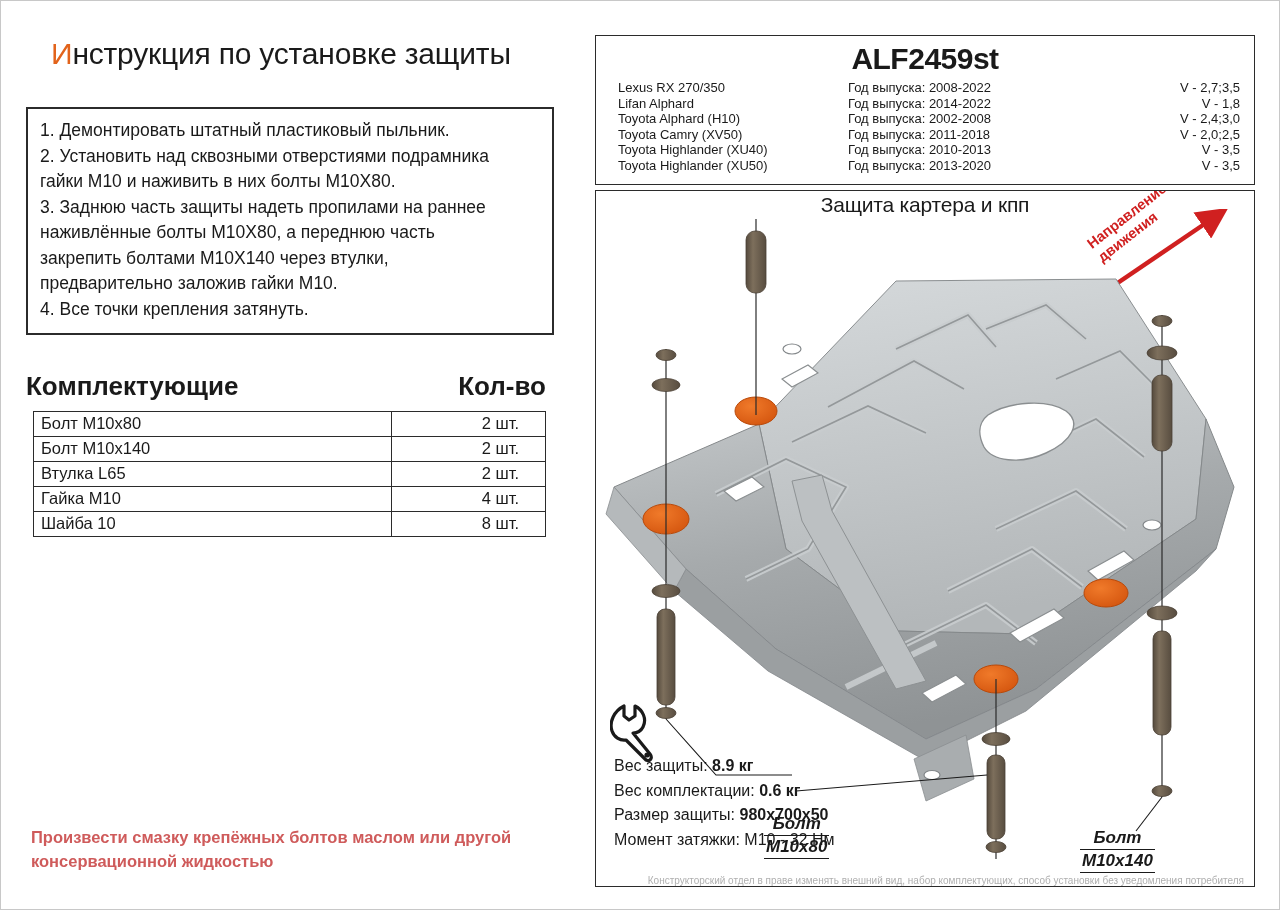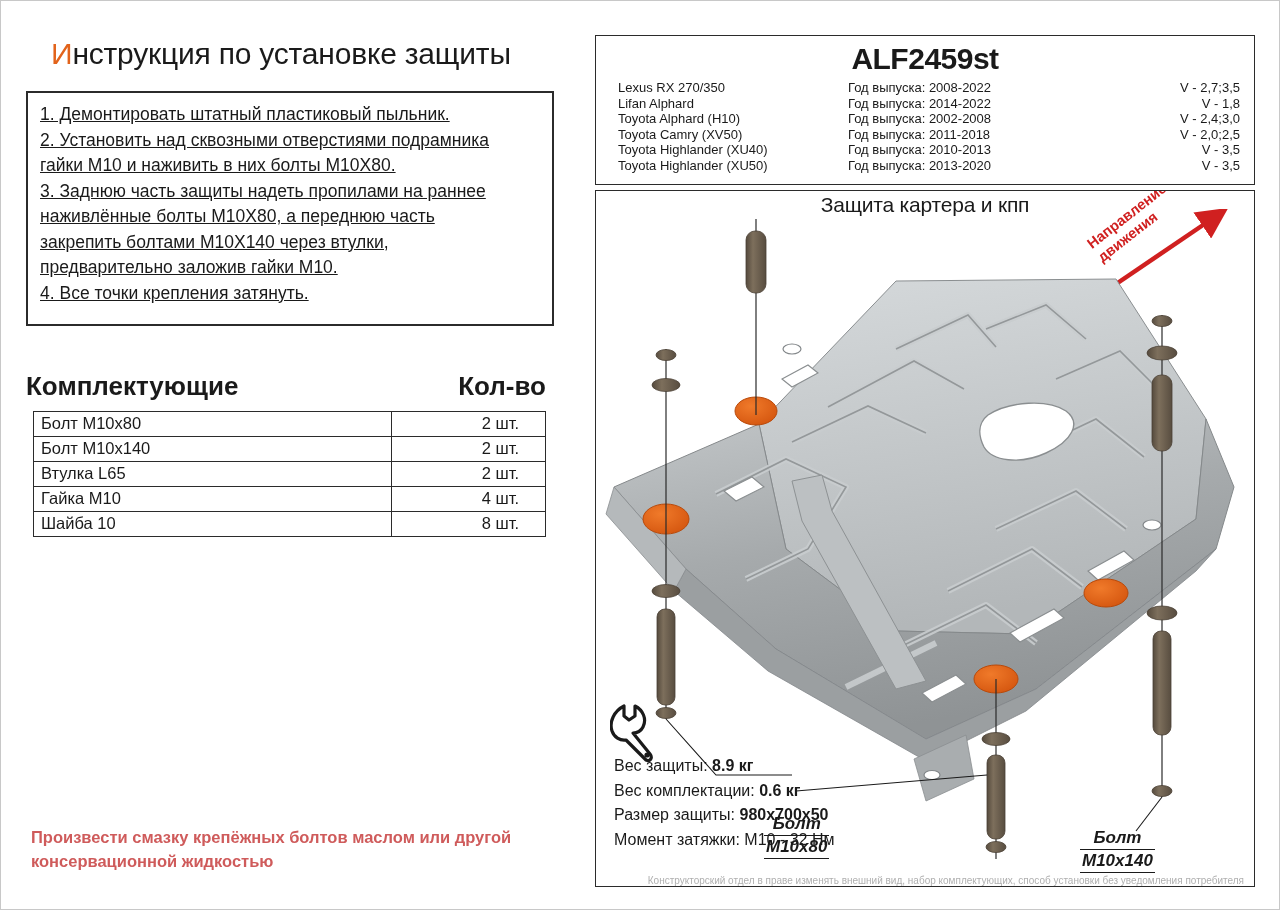--- a/index.html
+++ b/index.html
@@ -33,26 +33,25 @@
     font-size: 30px;
     letter-spacing: -0.2px;
     white-space: nowrap;
     margin-left: 28px;
   }
   #doc-title .cap {
     color: #e2631b;
   }
   #instructions-box {
     position: absolute;
-    left: 25px; top: 90px;
+    left: 25px; top: 106px;
     width: 528px;
     border: 2px solid #2b2b2b;
     box-sizing: border-box;
-    padding: 9px 12px 18px 12px;
-    text-decoration: underline;
+    padding: 9px 12px 11px 12px;
   }
   #instructions-box .line {
     font-size: 17.5px;
     line-height: 25.5px;
     white-space: nowrap;
   }
 
   #parts-header {
     position: absolute;
     left: 25px; top: 370px;

